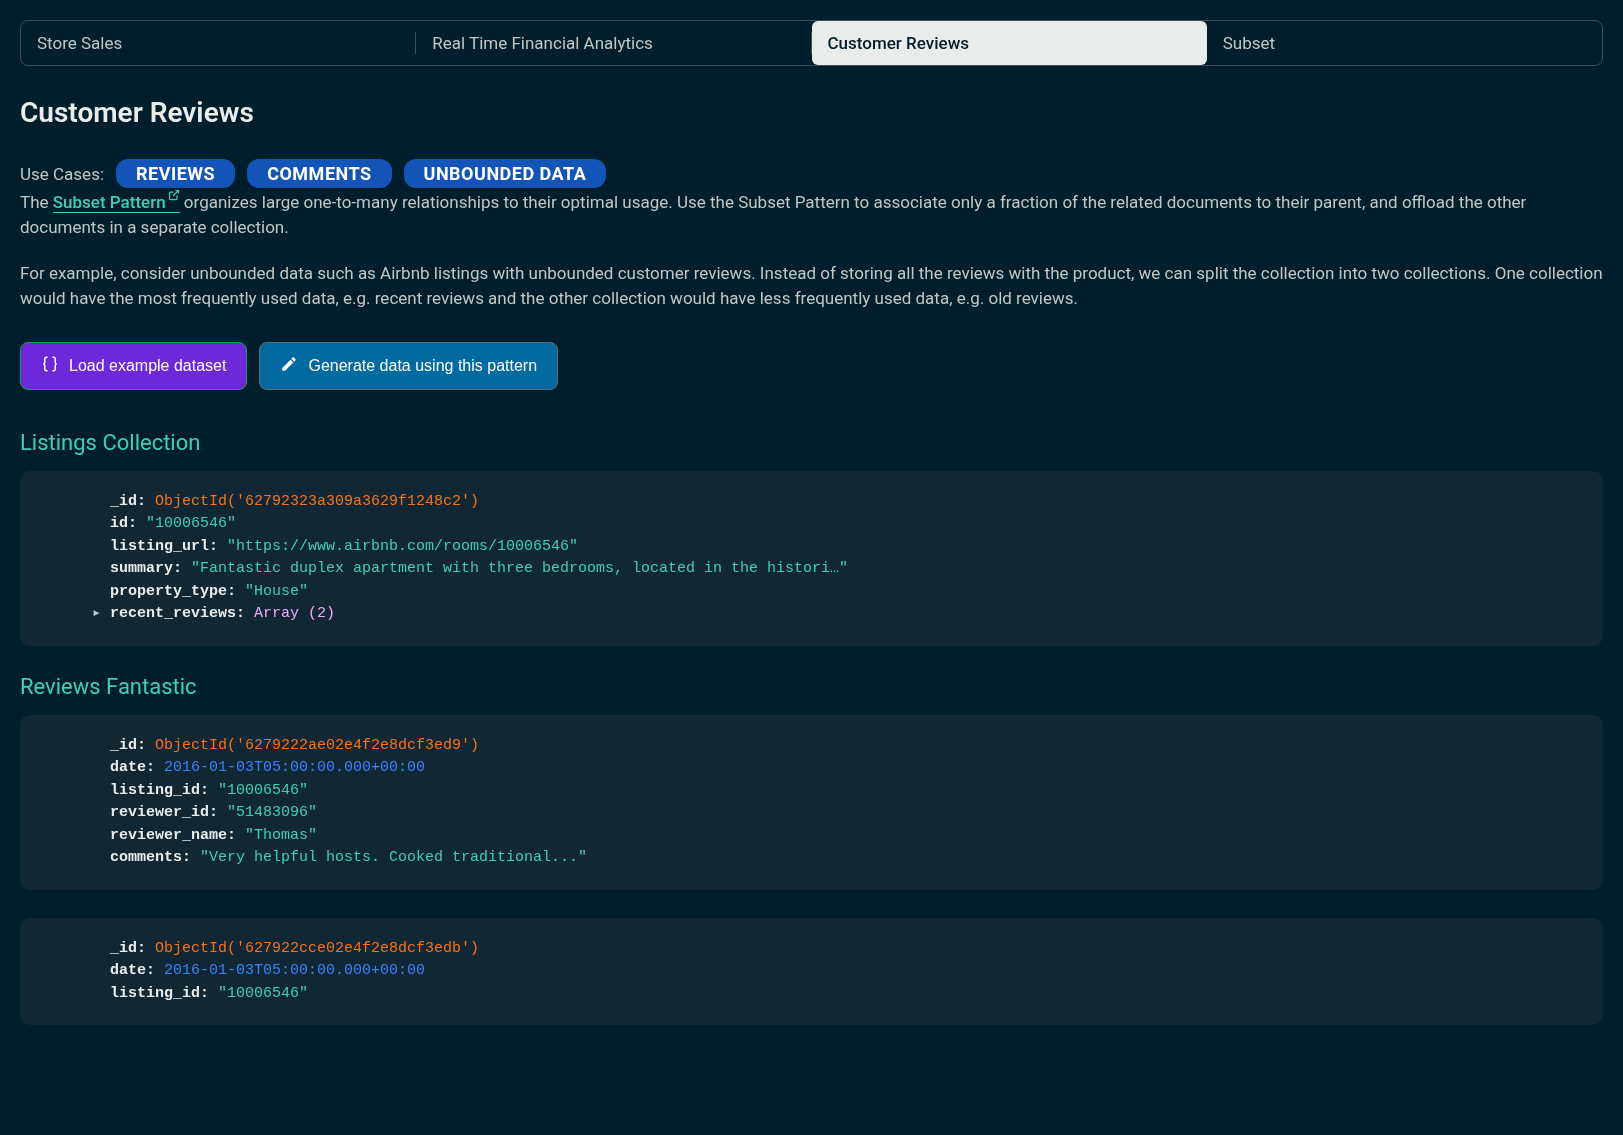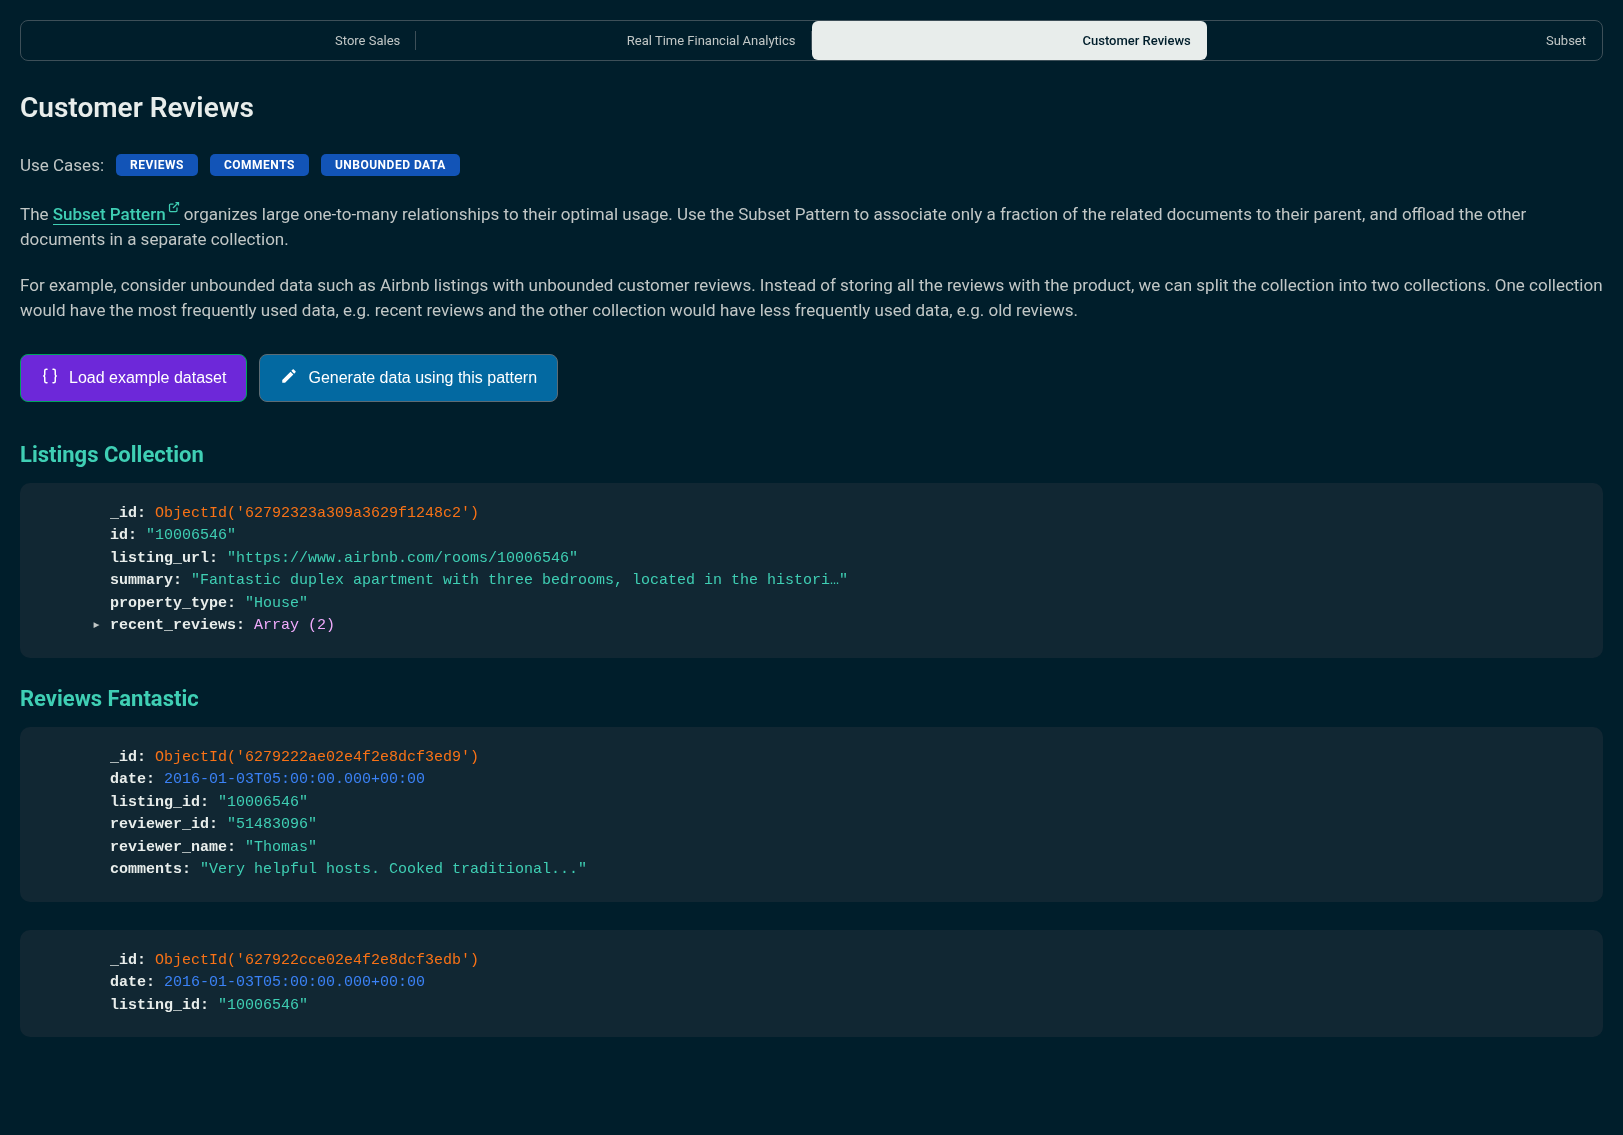--- a/index.html
+++ b/index.html
@@ -16,26 +16,26 @@
     }
     .tab-bar {
       display: flex;
       border: 1px solid #3d4f58;
       border-radius: 8px;
       overflow: hidden;
       margin-bottom: 30px;
     }
     .tab {
       flex: 1;
-      text-align: right;
+      text-align: left;
       padding: 12px 16px;
       color: #c1c7c6;
       cursor: pointer;
       position: relative;
-      font-size: 13px;
+      font-size: 17px;
     }
     .tab:not(:last-child)::after {
       content: "";
       position: absolute;
       right: 0;
       top: 25%;
       height: 50%;
       width: 1px;
       background: #3d4f58;
     }
@@ -51,32 +51,31 @@
     h1.page-title {
       color: #e8edeb;
       font-size: 28px;
       font-weight: 600;
       margin-bottom: 30px;
     }
     .use-cases-row {
       display: flex;
       align-items: center;
       gap: 12px;
-      margin-bottom: 24px;
     }
     .use-cases-label {
       color: #c1c7c6;
       font-size: 17px;
     }
     .pill {
       background-color: #1254b7;
       color: #ffffff;
-      padding: 4px 14px;
-      border-radius: 5px;
-      font-size: 12px;
+      padding: 4px 20px;
+      border-radius: 12px;
+      font-size: 18px;
       font-weight: 700;
       letter-spacing: 0.5px;
     }
     .description {
       color: #c1c7c6;
       font-size: 17px;
       line-height: 1.5;
       margin-bottom: 20px;
     }
     .link {
@@ -118,21 +117,21 @@
       color: #ffffff;
       border: 1px solid #5c6c75;
     }
     .btn-icon svg {
       width: 18px;
       height: 18px;
     }
     h2.section-heading {
       color: #3fcfb4;
       font-size: 22px;
-      font-weight: 700;
+      font-weight: 400;
       margin-bottom: 16px;
     }
     .code-block {
       background-color: #112733;
       border-radius: 10px;
       padding: 20px 20px 20px 90px;
       font-family: "SFMono-Regular", Consolas, "Liberation Mono", Menlo, monospace;
       font-size: 15px;
       line-height: 1.5;
       margin-bottom: 28px;

